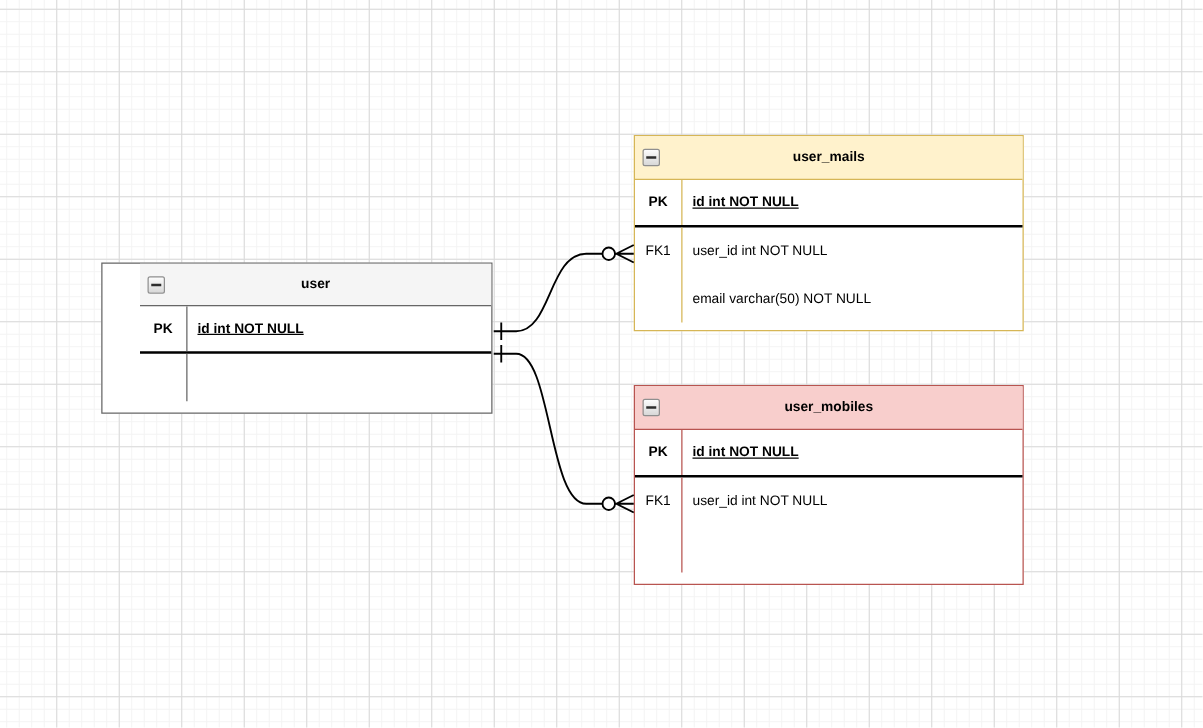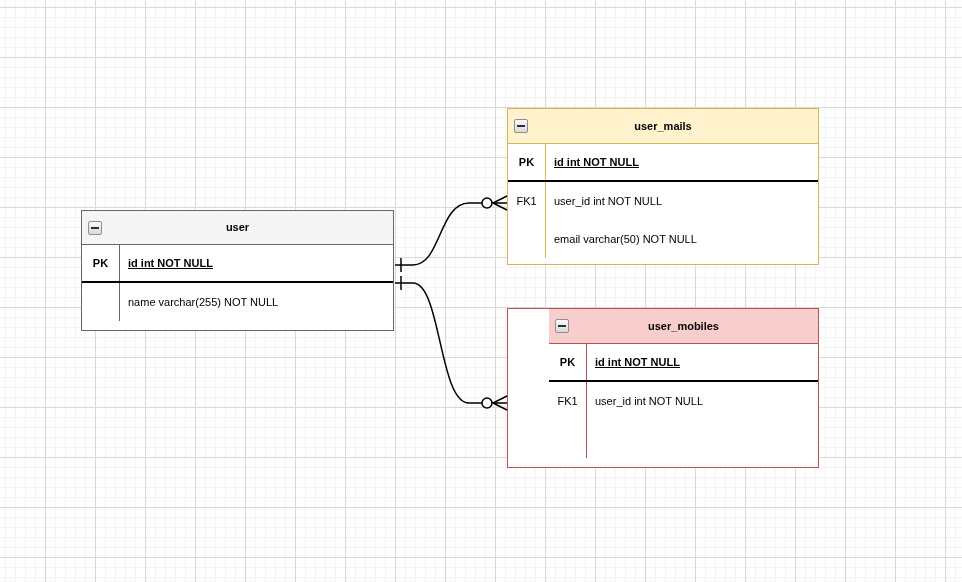--- a/index.html
+++ b/index.html
@@ -56,29 +56,29 @@
   .field {
     flex: 1;
     display: flex; align-items: center;
     padding-left: 8px;
   }
   .pk-row { border-bottom: 2px solid #000; }
   .pk-row .key { font-weight: bold; }
   .pk-row .field { font-weight: bold; text-decoration: underline; }
 
   
-  .t-gray { border: 1px solid #666666; }
+  .t-gray { border: 1px solid #666666; padding-left: 30px; }
   .t-gray .hdr { height: 34px; background: #f5f5f5; border-bottom: 1px solid #666666; }
   .t-gray .key { border-right: 1px solid #666666; }
   
   .t-yellow { border: 1px solid #d6b656; }
   .t-yellow .hdr { height: 35px; background: #fff2cc; border-bottom: 1px solid #d6b656; }
   .t-yellow .key { border-right: 1px solid #d6b656; }
   
-  .t-red { border: 1px solid #b85450; padding-left: 41px; }
+  .t-red { border: 1px solid #b85450; }
   .t-red .hdr { height: 35px; background: #f8cecc; border-bottom: 1px solid #b85450; }
   .t-red .key { border-right: 1px solid #b85450; }
 
   #tbl-user    { left: 81px;  top: 210px; width: 313px; height: 121px; }
   #tbl-mails   { left: 507px; top: 108px; width: 312px; height: 157px; }
   #tbl-mobiles { left: 507px; top: 308px; width: 312px; height: 160px; }
 
   #connectors {
     position: absolute;
     left: 0; top: 0;
@@ -100,21 +100,20 @@
           <span class="bar"></span>
         </span>
       <span>user</span>
     </div>
     <div class="row pk-row">
       <span class="key">PK</span>
       <span class="field">id int NOT NULL</span>
     </div>
     <div class="row">
       <span class="key"></span>
-      <span class="field">name varchar(255) NOT NULL</span>
     </div>
   </div>
 
   <div class="etable t-yellow" id="tbl-mails">
     <div class="hdr">
       <span class="collapse">
           <span class="bar"></span>
         </span>
       <span>user_mails</span>
     </div>

